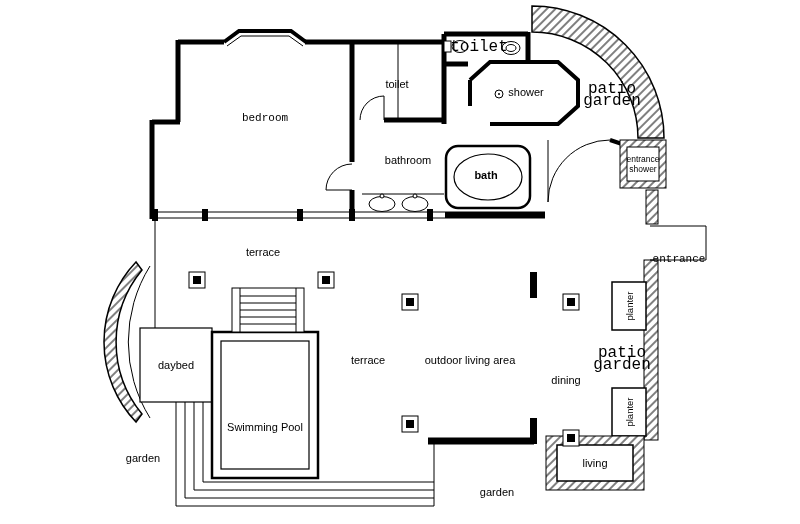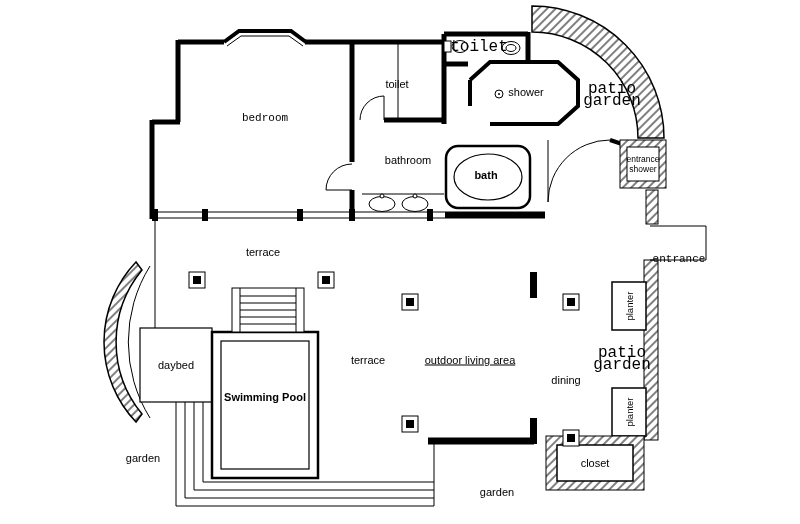--- a/index.html
+++ b/index.html
@@ -16,21 +16,21 @@
   .lbl {
     position:absolute;
     transform:translate(-50%,-50%);
     font-size:11px;
     line-height:13px;
     color:#000;
     white-space:nowrap;
     text-align:center;
     user-select:none;
   }
-  .lbl.bold { font-weight:bold; }
+  .lbl.bold { font-weight:normal;margin-top:30px; }
   .lbl.small { font-size:8.5px; line-height:10px; }
   .lbl.med { font-size:16px; line-height:12px;font-family:Liberation Mono, monospace; }
   .lbl.rot { transform:translate(-50%,-50%) rotate(-90deg); font-size:9.5px; }
 </style>
 </head>
 <body>
 
 <div class="plan">
 
   <svg width="800" height="524" viewBox="0 0 800 524">
@@ -210,28 +210,28 @@
   <div class="lbl small" style="left:643px; top:164px;">
     <div>entrance</div>
     <div>shower</div>
   </div>
 
   <div class="lbl" style="left:679px; top:259px;font-family:Liberation Mono, monospace;">entrance</div>
   <div class="lbl" style="left:263px; top:252px;">terrace</div>
   <div class="lbl" style="left:176px; top:365px;">daybed</div>
   <div class="lbl bold" style="left:265px; top:397px;">Swimming Pool</div>
   <div class="lbl" style="left:368px; top:360px;">terrace</div>
-  <div class="lbl" style="left:470px; top:360px;text-decoration:underline;">outdoor living area</div>
+  <div class="lbl" style="left:470px; top:360px;">outdoor living area</div>
   <div class="lbl" style="left:566px; top:380px;">dining</div>
 
   <div class="lbl med" style="left:622px; top:359px;">
     <div>patio</div>
     <div>garden</div>
   </div>
 
   <div class="lbl rot" style="left:629px; top:306px;">planter</div>
   <div class="lbl rot" style="left:629px; top:412px;">planter</div>
 
-  <div class="lbl" style="left:595px; top:463px;">closet</div>
+  <div class="lbl" style="left:595px; top:463px;">living</div>
   <div class="lbl" style="left:143px; top:458px;">garden</div>
   <div class="lbl" style="left:497px; top:492px;">garden</div>
 
 </div>
 
 </body></html>

